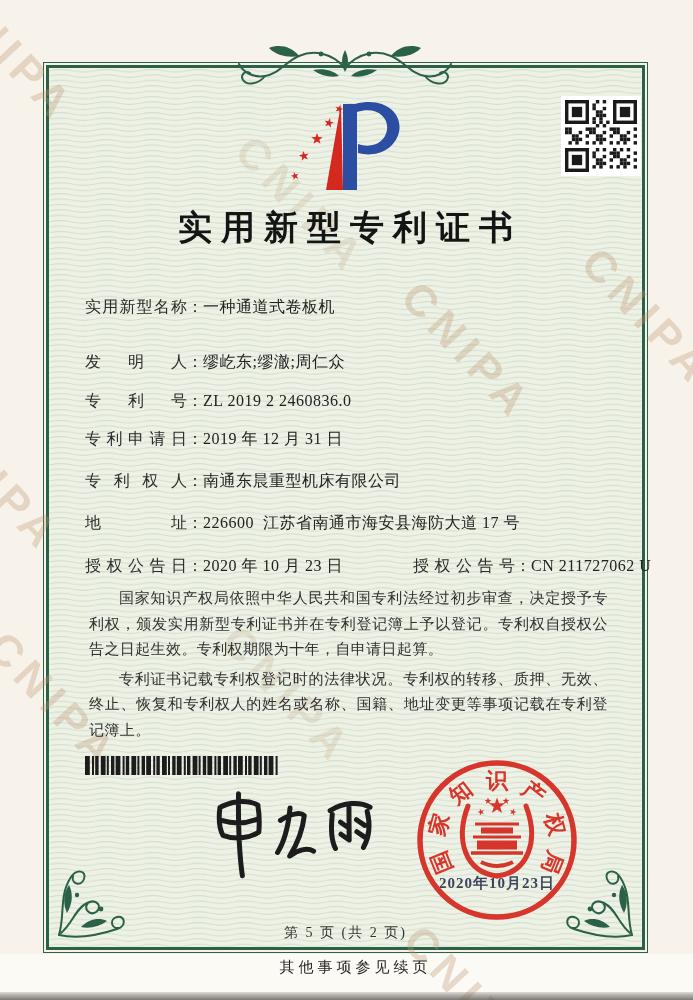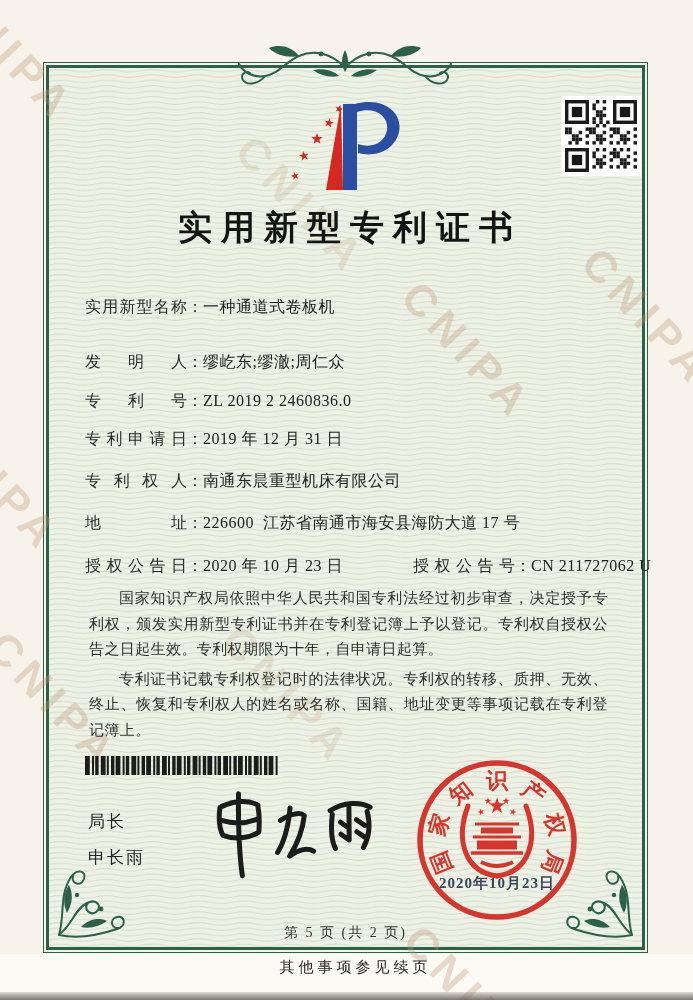--- a/index.html
+++ b/index.html
@@ -332,24 +332,20 @@
         <rect x="159.99999999999994" y="0" width="2" height="19"></rect>
         <rect x="163.19999999999993" y="0" width="3.4" height="19"></rect>
         <rect x="168.79999999999993" y="0" width="4.799999999999999" height="19"></rect>
         <rect x="174.79999999999993" y="0" width="2" height="19"></rect>
         <rect x="178.99999999999991" y="0" width="3.4" height="19"></rect>
         <rect x="183.5999999999999" y="0" width="4.799999999999999" height="19"></rect>
         <rect x="190.5999999999999" y="0" width="2" height="19"></rect>
       </g>
   </svg>
 
-  <div class="director">
-    <div>局长</div>
-    <div>申长雨</div>
-  </div>
 
   <svg class="signature" width="195" height="100" viewBox="0 0 195 100">
     <g stroke="#1c1c1c" stroke-width="5" fill="none" stroke-linecap="round" stroke-linejoin="round">
       <path d="M30 18 C44 12 58 13 66 18 M28 19 C26 31 27 41 30 47 C42 52 56 51 66 45 C67 36 67 26 66 19 M29 32 C41 36 54 36 65 32 M47 6 C46 28 45 60 48 88"></path>
       <path d="M98 22 C96 38 92 54 84 66 M88 34 C98 28 108 26 112 30 C110 44 104 58 96 70 C104 64 114 62 120 66"></path>
       <path d="M138 26 C152 18 168 18 178 24 M157 20 L156 56 M140 30 C138 44 138 56 142 64 M175 28 C178 42 176 54 170 64 M148 38 L156 44 M164 36 L172 42 M148 50 L156 56 M164 48 L172 54"></path>
     </g>
   </svg>
 
   <svg class="seal" width="172" height="172" viewBox="0 0 172 172">

